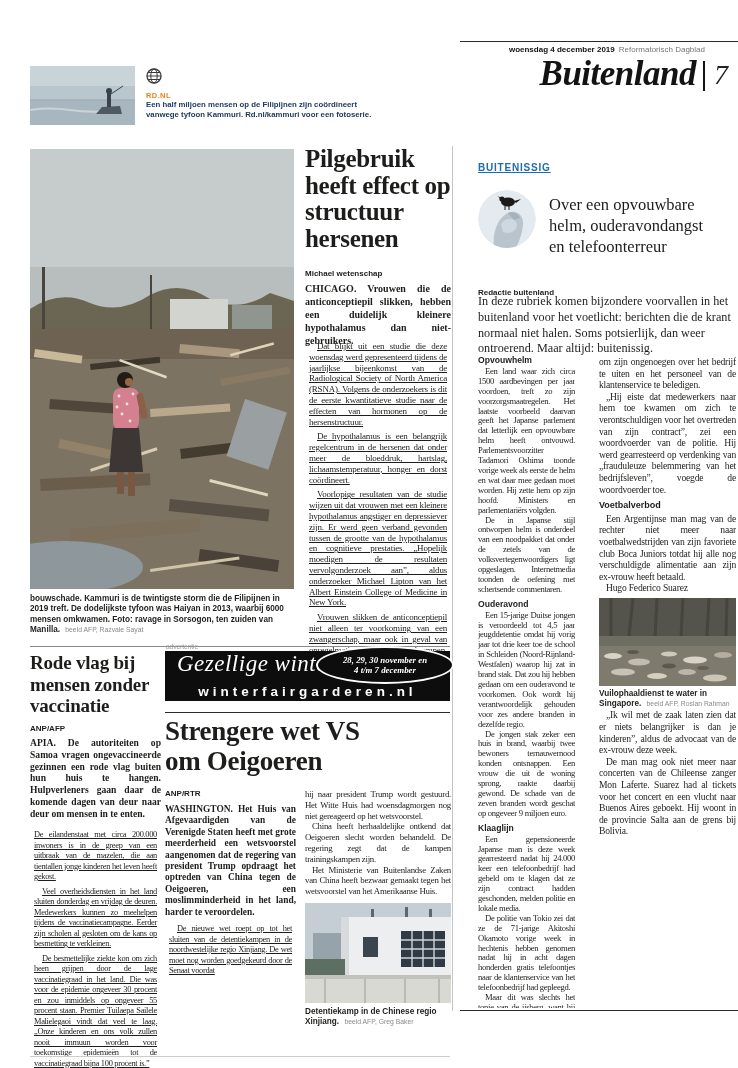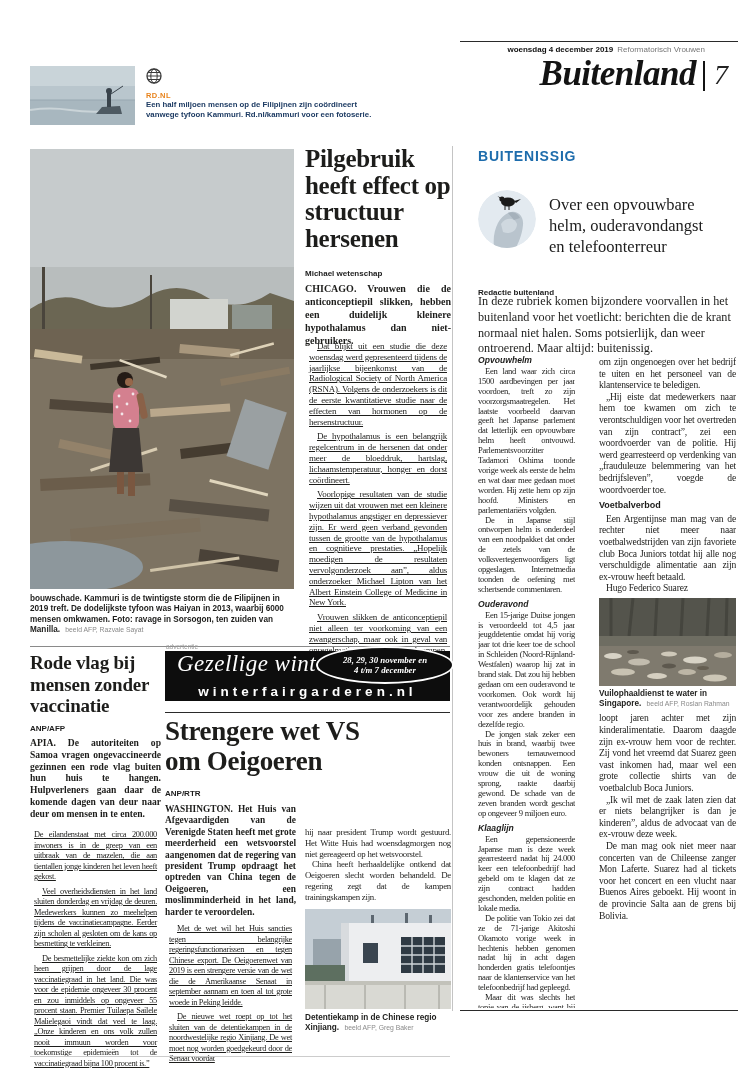--- a/index.html
+++ b/index.html
@@ -23,30 +23,30 @@
   .byline{font-family:"Liberation Sans",sans-serif;font-weight:bold;font-size:8px;color:#1c1c1c;}
   .jp{text-align:justify;margin:4px;text-indent:8px;text-decoration:underline;}
   .jp.ni{text-indent:0;}
   .lead{font-weight:bold;text-align:justify;}
   
   .pil-h{left:305px;top:146px;width:148px;font-size:25px;line-height:26.5px;font-weight:bold;letter-spacing:-0.3px;}
   .pil-by{left:305px;top:269px;}
   .pil-lead{left:305px;top:282px;width:146px;font-size:10px;line-height:13px;}
   .pil-body{left:305px;top:337px;width:146px;font-size:9px;line-height:10.8px;letter-spacing:-0.2px;}
   
-  .b-label{left:478px;top:148px;font-size:14px;font-weight:bold;color:#1d6cac;letter-spacing:.8px;}
+  .b-label{left:478px;top:162px;font-size:10px;font-weight:bold;color:#1d6cac;letter-spacing:.8px;text-decoration:underline;}
   .b-head{left:549px;top:194px;width:192px;font-size:16.5px;line-height:21px;color:#1c1c1c;}
   .b-by{left:478px;top:281px;margin-top:7px;}
   .b-intro{left:478px;top:294px;width:263px;font-size:12.2px;line-height:15.8px;}
   .bcol{position:absolute;text-align:justify;}
   .bcol .bh{font-family:"Liberation Sans",sans-serif;font-weight:bold;letter-spacing:0;margin:5px 0 1px;}
   .bcol p{margin:0;text-indent:7px;}
   .bcol p.ni{text-indent:0;}
   .b-col1{left:478px;top:356px;width:97px;height:652px;overflow:hidden;font-size:8.6px;line-height:9.9px;letter-spacing:-0.3px;}
-  .b-col1 .bh{font-size:8.6px;font-style:italic;}
+  .b-col1 .bh{font-size:8.6px;}
   .b-col2{left:599px;top:356px;width:137px;height:652px;overflow:hidden;font-size:9.6px;line-height:11.6px;letter-spacing:-0.2px;}
   .b-col2 .bh{font-size:9px;}
   .cap{font-family:"Liberation Sans",sans-serif;font-weight:bold;font-size:8.2px;line-height:10.3px;letter-spacing:0;text-align:left;}
   .cap .credit{font-weight:normal;font-size:6.8px;color:#8a8a8a;margin-left:3px;}
   .b-photo{margin:4px 0 3px;}
   
   .rv-h{left:30px;top:652px;width:134px;font-size:19px;line-height:21.5px;font-weight:bold;letter-spacing:-0.2px;}
   .rv-by{left:30px;top:724px;}
   .rv-lead{left:30px;top:737px;width:131px;font-size:9.6px;line-height:11.8px;}
   .rv-body{left:30px;top:826px;width:131px;font-size:8.4px;line-height:10.5px;letter-spacing:-0.3px;}
@@ -58,33 +58,33 @@
             display:flex;flex-direction:column;justify-content:center;text-align:center;color:#fff;font-style:italic;font-weight:bold;
             font-size:8.8px;line-height:10.5px;font-family:"Liberation Serif",serif;}
   .ad-url{position:absolute;bottom:2px;left:0;right:0;text-align:center;color:#fff;font-family:"Liberation Sans",sans-serif;
           font-weight:bold;font-size:13.5px;letter-spacing:4px;}
   
   .o-h{left:165px;top:717px;width:285px;font-size:27px;line-height:29.5px;font-weight:bold;letter-spacing:-0.3px;}
   .o-by{left:165px;top:789px;}
   .o-col1{left:165px;top:804px;width:131px;}
   .o-lead{font-size:9.4px;line-height:11.4px;margin:0 0 6px 0;}
   .o-body{font-size:8.4px;line-height:10.5px;letter-spacing:-0.3px;}
-  .o-col2{left:305px;top:789px;width:146px;font-size:8.8px;line-height:10.8px;letter-spacing:-0.25px;text-align:justify;margin-top:38px;}
+  .o-col2{left:305px;top:789px;width:146px;font-size:8.8px;line-height:10.8px;letter-spacing:-0.25px;text-align:justify;}
   .o-col2 p{margin:0;text-indent:7px;}
   .o-col2 p.ni{text-indent:0;}
   .o-photo{margin:6px 0 4px;}
 </style>
 </head>
 <body>
 
 <div class="page">
 
   <div class="rule" style="left:460px;top:41px;width:278px;height:1px;"></div>
   <div class="abs dateline">
-    <span class="date-bold">woensdag 4 december 2019</span><span class="date-paper">Reformatorisch Vrouwen</span>
+    <span class="date-bold">woensdag 4 december 2019</span><span class="date-paper">Reformatorisch Dagblad</span>
   </div>
   <div class="abs masthead">
     <span class="mast-title">Buitenland</span>
     <span class="mast-div"></span>
     <span class="mast-num">7</span>
   </div>
 
   <div class="abs" style="left:30px;top:66px;width:105px;height:59px;overflow:hidden;">
     <svg width="105" height="59">
       <rect width="105" height="59" fill="#b9c6cd"></rect>
@@ -244,21 +244,20 @@
             <ellipse cx="70" cy="68" rx="7" ry="2.4" fill="#5d584e"></ellipse>
           <ellipse cx="34" cy="54" rx="6" ry="2" fill="#5d584e"></ellipse>
             <ellipse cx="104" cy="70" rx="6" ry="2" fill="#665f52"></ellipse>
         </g>
       </svg>
     </div>
     <div class="cap">
       <span>Vuilophaaldienst te water in Singapore.</span>
       <span class="credit">beeld AFP, Roslan Rahman</span>
     </div>
-    <p class="ni" style="margin-top:3px;">loopt jaren achter met zijn kinderalimentatie. Daarom daagde zijn ex-vrouw hem voor de rechter. Zij vond het vreemd dat Suarez geen vast inkomen had, maar wel een grote collectie shirts van de voetbalclub Boca Juniors.</p>
     <p>„Ik wil met de zaak laten zien dat er niets belangrijker is dan je kinderen”, aldus de advocaat van de ex-vrouw deze week.</p>
     <p>De man mag ook niet meer naar concerten van de Chileense zanger Mon Laferte. Suarez had al tickets voor het concert en een vlucht naar Buenos Aires geboekt. Hij woont in de provincie Salta aan de grens bij Bolivia.</p>
   </div>
   <div class="rule" style="left:460px;top:1010px;width:278px;height:1px;"></div>
 
   <div class="rule" style="left:30px;top:646px;width:420px;height:1px;background:#8a8a8a;"></div>
 
   <div class="abs rv-h">Rode vlag bij mensen zonder vaccinatie</div>
   <div class="abs byline rv-by">ANP/AFP</div>
   <div class="abs lead rv-lead">APIA. De autoriteiten op Samoa vragen ongevaccineerde gezinnen een rode vlag buiten hun huis te hangen. Hulpverleners gaan daar de komende dagen van deur naar deur om mensen in te enten.</div>
@@ -280,27 +279,27 @@
 
   <div class="rule" style="left:165px;top:712px;width:285px;height:1px;"></div>
   <div class="abs o-h">
     <div>Strengere wet VS</div>
     <div>om Oeigoeren</div>
   </div>
   <div class="abs byline o-by">ANP/RTR</div>
   <div class="abs o-col1">
     <p class="lead o-lead">WASHINGTON. Het Huis van Afgevaardigden van de Verenigde Staten heeft met grote meerderheid een wetsvoorstel aangenomen dat de regering van president Trump opdraagt het optreden van China tegen de Oeigoeren, een moslimminderheid in het land, harder te veroordelen.</p>
     <div class="o-body" style="text-align:justify;">
-      <p class="jp">Met de wet wil het Huis sancties tegen belangrijke regeringsfunctionarissen en tegen Chinese export. De Oeigoerenwet van 2019 is een strengere versie van de wet die de Amerikaanse Senaat in september aannam en toen al tot grote woede in Peking leidde.</p>
       <p class="jp">De nieuwe wet roept op tot het sluiten van de detentiekampen in de noordwestelijke regio Xinjiang. De wet moet nog worden goedgekeurd door de Senaat voordat</p>
     </div>
   </div>
   <div class="abs o-col2">
     <p class="ni">hij naar president Trump wordt gestuurd. Het Witte Huis had woensdagmorgen nog niet gereageerd op het wetsvoorstel.</p>
     <p>China heeft herhaaldelijke ontkend dat Oeigoeren slecht worden behandeld. De regering zegt dat de kampen trainingskampen zijn.</p>
+    <p>Het Ministerie van Buitenlandse Zaken van China heeft bezwaar gemaakt tegen het wetsvoorstel van het Amerikaanse Huis.</p>
     <div class="o-photo" style="width:146px;height:100px;overflow:hidden;">
       <svg width="146" height="100">
         <rect width="146" height="100" fill="#c5ced5"></rect>
         <rect x="8" y="30" width="30" height="44" fill="#97a3ab"></rect>
         <rect x="36" y="14" width="110" height="66" fill="#edeef0"></rect>
         <rect x="36" y="14" width="8" height="66" fill="#d8dbde"></rect>
         <rect x="96" y="28" width="44" height="36" fill="#2f3a44"></rect>
         <g stroke="#cfd4d8" stroke-width="1.4">
           <line x1="96" y1="37" x2="140" y2="37"></line>
             <line x1="96" y1="46" x2="140" y2="46"></line>

